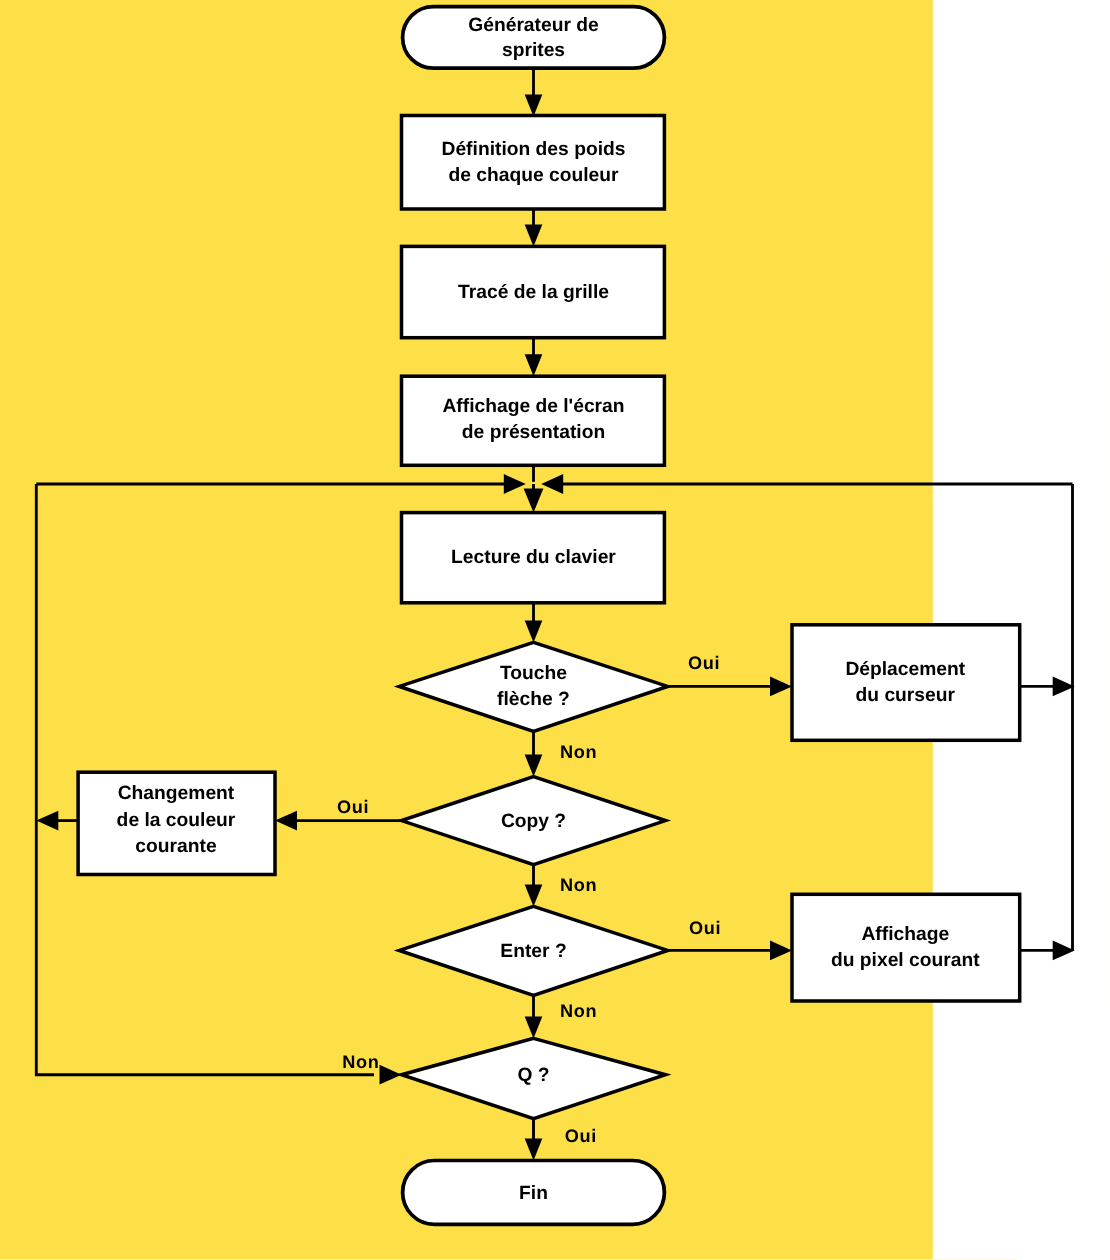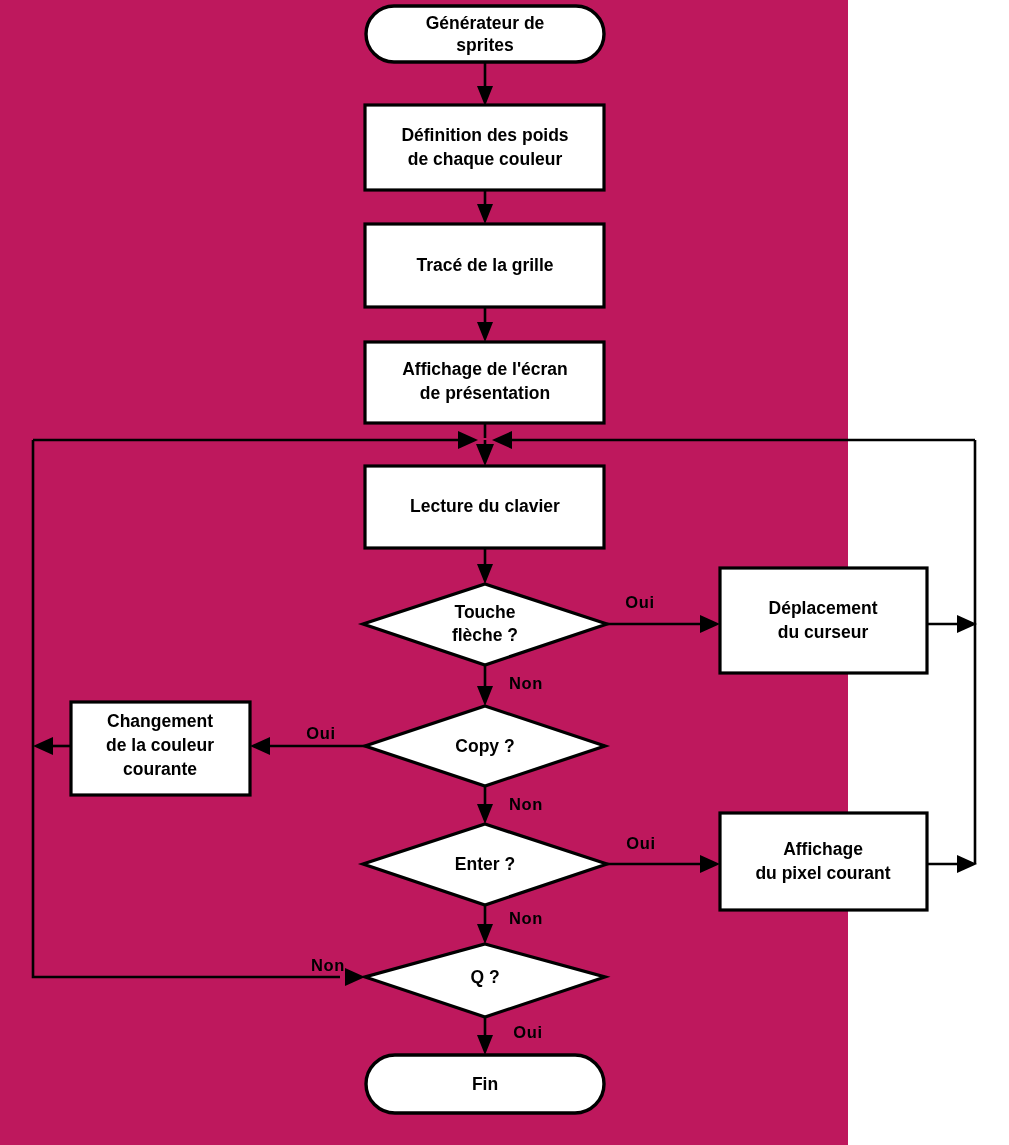--- a/index.html
+++ b/index.html
@@ -4,21 +4,21 @@
 <style>
   html, body {
     margin: 0;
     padding: 0;
     background: #ffffff;
   }
   #flowchart-root {
     position: relative;
     width: 848px;
     height: 1145px;
-    background: #be185d;
+    background: #fde047;
     font-family: "Liberation Sans", sans-serif;
   }
   svg#flow-svg {
     display: block;
     width: 1009px;
     height: 1145px;
   }
   .node-shape {
     fill: #ffffff;
     stroke: #000000;

